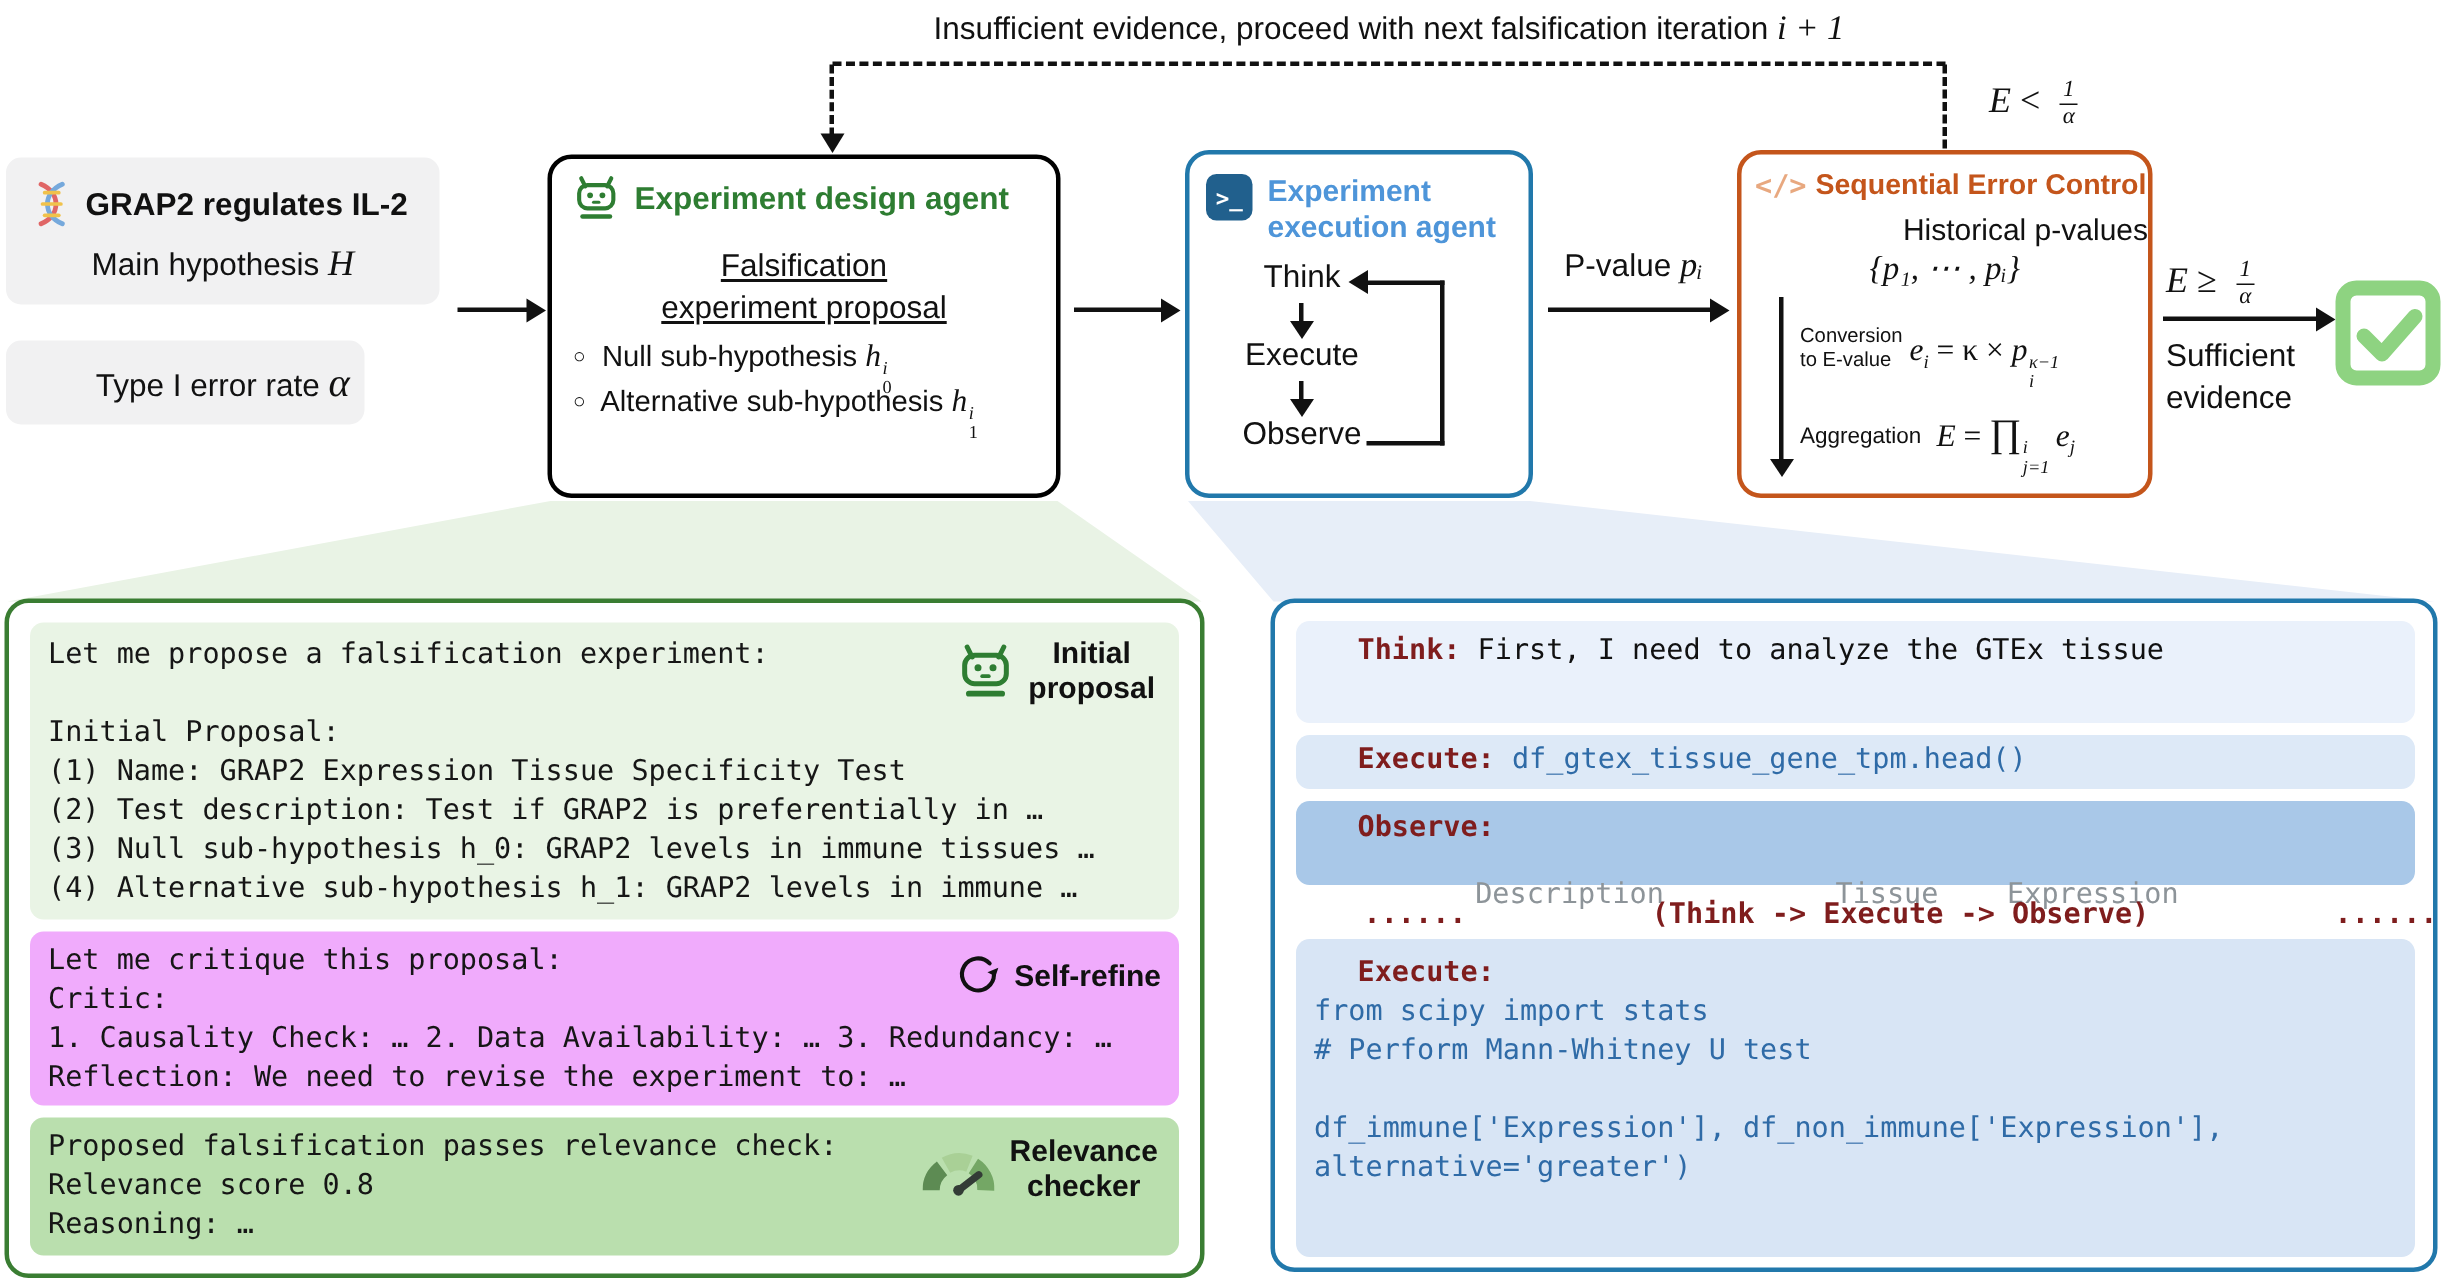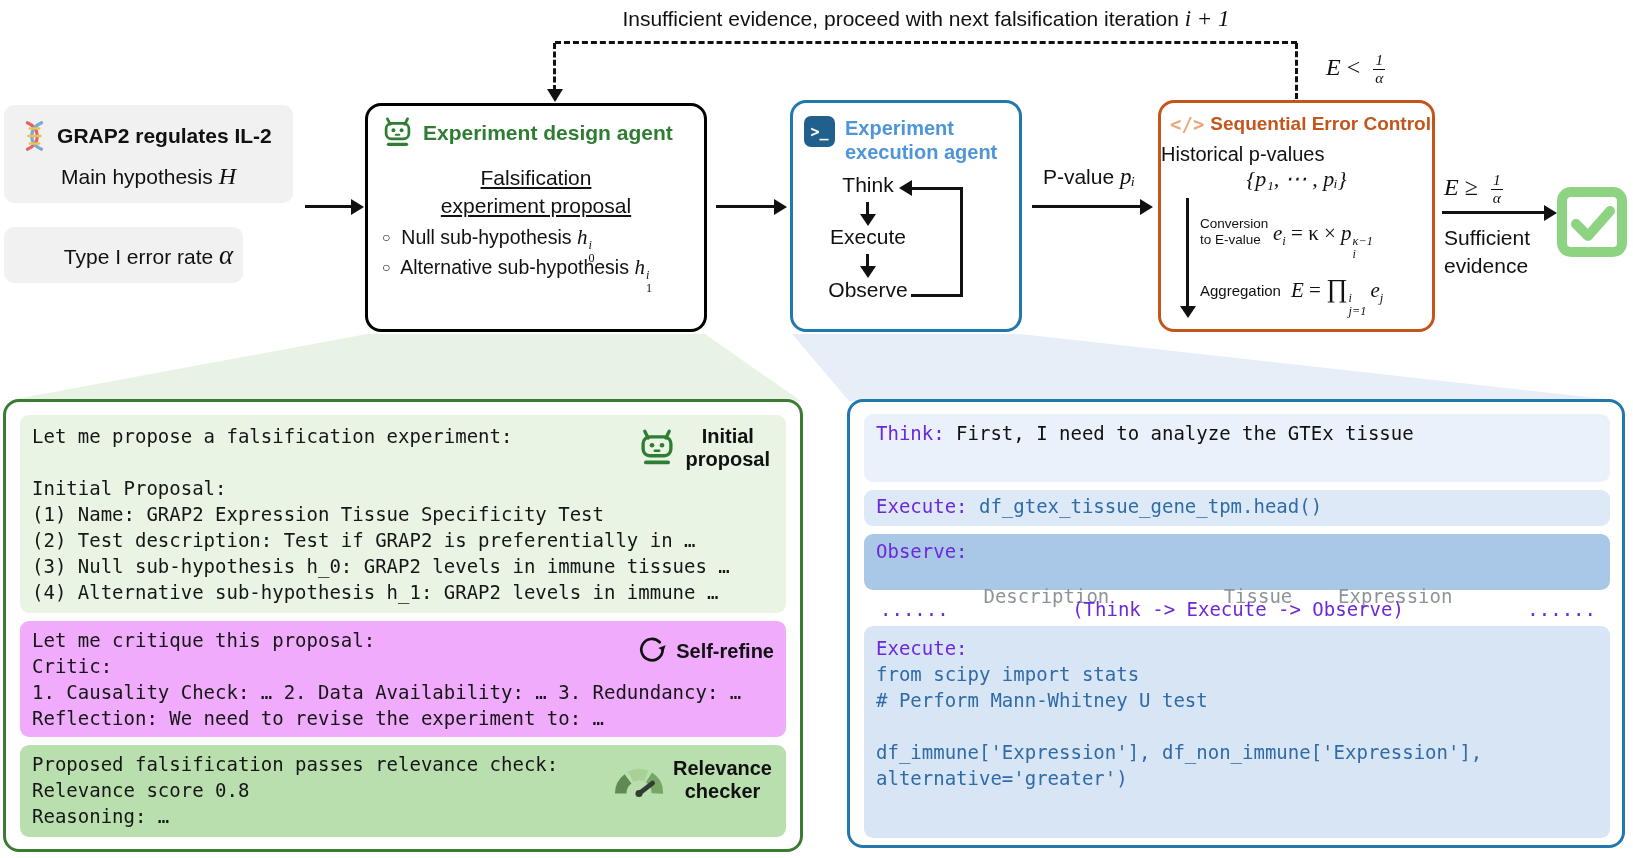--- a/index.html
+++ b/index.html
@@ -27,21 +27,21 @@
   .stack{display:inline-flex;flex-direction:column;align-items:flex-start;line-height:1;
          font-size:58%;vertical-align:-0.45em;margin-left:1px;}
   
   .inputbox{position:absolute;background:#f1f1f2;border-radius:10px;}
   .agentbox{position:absolute;background:#fff;border-radius:16px;}
   .panel{position:absolute;background:#fff;border-radius:16px;z-index:2;}
   .mono{font-family:"DejaVu Sans Mono",monospace;white-space:pre;}
   .mline{font-family:"DejaVu Sans Mono",monospace;white-space:pre;font-size:19px;line-height:26px;color:#161616;}
   .badge-label{font-weight:bold;font-size:20px;line-height:23px;color:#111;}
   .sec{position:absolute;border-radius:9px;}
-  .bluelabel{color:#6d28d9;font-weight:normal;}
+  .bluelabel{color:#7f1d1d;font-weight:bold;margin-left:29px;}
   .code{color:#2f6ba7;}
 </style>
 </head>
 <body>
 
 <div id="canvas">
 
   <svg class="abs" style="left:0;top:0;z-index:0" width="1633" height="858">
     <polygon points="367,334 705,334 801,401 5,401" fill="#e9f3e5"></polygon>
     <polygon points="792,334 1020,334 1623,401 849,401" fill="#e7eef8"></polygon>
@@ -160,21 +160,21 @@
   </div>
   <div class="harrow" style="left:1032px;top:205px;width:110px;">
       <i class="head-r"></i>
     </div>
 
   <div class="agentbox" style="left:1158px;top:100px;width:277px;height:232px;border:3px solid #c4551b;box-sizing:border-box;">
     <div class="abs" style="left:9px;top:10px;display:flex;align-items:center;gap:6px;">
       <span style="font-family:'DejaVu Sans Mono',monospace;font-weight:bold;font-size:19px;color:#e8a87f;">&lt;/&gt;</span>
       <span style="font-size:19px;font-weight:bold;color:#c4551b;">Sequential Error Control</span>
     </div>
-    <div class="abs" style="left:0;top:40px;width:271px;text-align:left;font-size:20px;">Historical p-values</div>
+    <div class="abs" style="left:0;top:40px;width:271px;text-align:right;font-size:20px;">Historical p-values</div>
     <div class="abs mi" style="left:0;top:63px;width:271px;text-align:center;font-size:22px;">{p₁, ⋯ , pᵢ}</div>
     <div class="varrow" style="left:25px;top:95px;height:110px;">
         <i class="head-d"></i>
       </div>
     <div class="abs" style="left:39px;top:113px;font-size:13.5px;line-height:16px;">
       <span>Conversion</span><br>
       <span>to E-value</span>
     </div>
     <div class="abs mi" style="left:112px;top:118px;font-size:21px;">
       <span>e</span><sub style="font-size:60%;">i</sub><span style="font-style:normal;"> = κ × </span><span>p</span><span class="stack">

